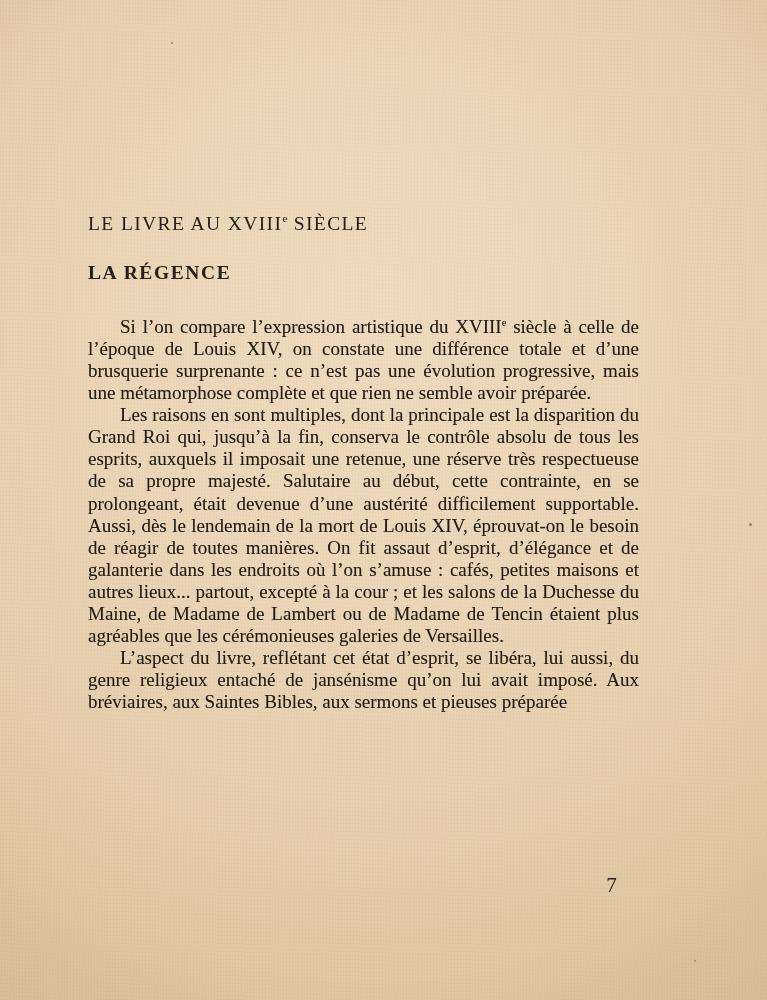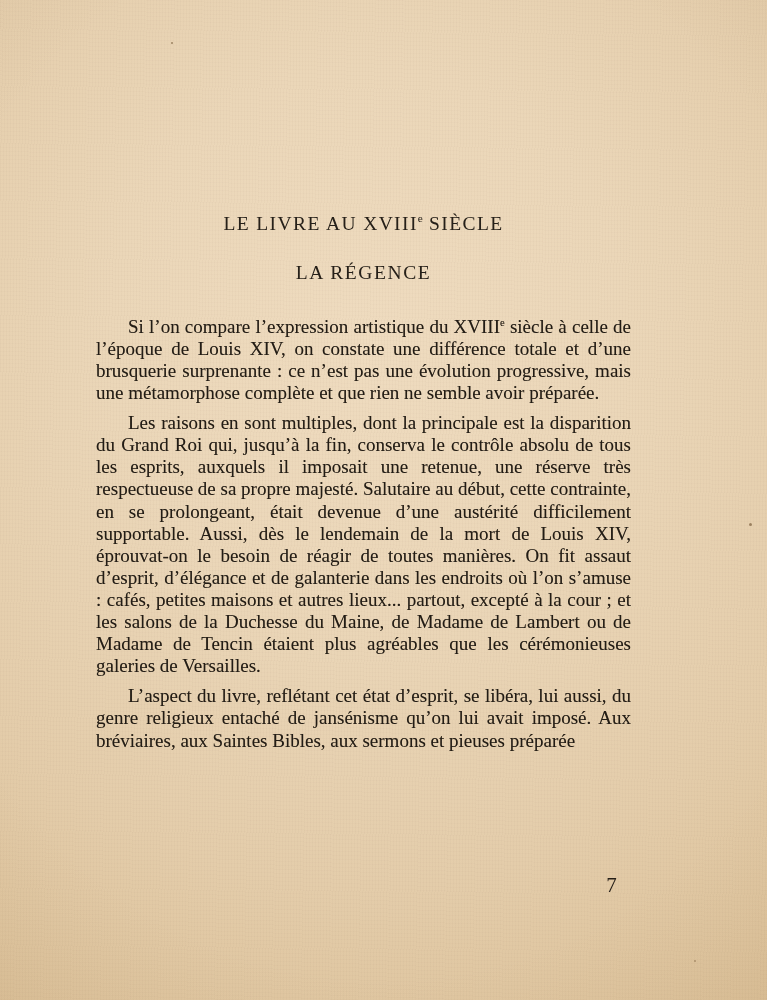--- a/index.html
+++ b/index.html
@@ -76,37 +76,36 @@
 
   
   .text-block {
     position: absolute;
     left: 88px;
     top: 198px;
     width: 551px;
   }
 
   .heading {
-    text-align: center;
     font-size: 19.5px;
     letter-spacing: 1.4px;
     font-weight: normal;
     margin: 0;
     color: #262019;
   }
   .heading-main { padding-top: 14px; }
-  .heading-sub  { padding-top: 27px; letter-spacing: 1.6px; }
+  .heading-sub  { padding-top: 27px; letter-spacing: 1.6px; font-weight: bold; }
   .heading sup {
     font-size: 0.58em;
     vertical-align: super;
     letter-spacing: 0;
   }
 
   p.body {
-    margin: 8px;
+    margin: 0;
     text-align: justify;
     text-justify: inter-word;
     font-size: 19px;
     line-height: 22.1px;
     text-indent: 32px;
     color: #221c15;
     
     text-shadow: 0 0 0.6px rgba(40,28,14,0.35);
   }
   p.body.first { margin-top: 28px; }

